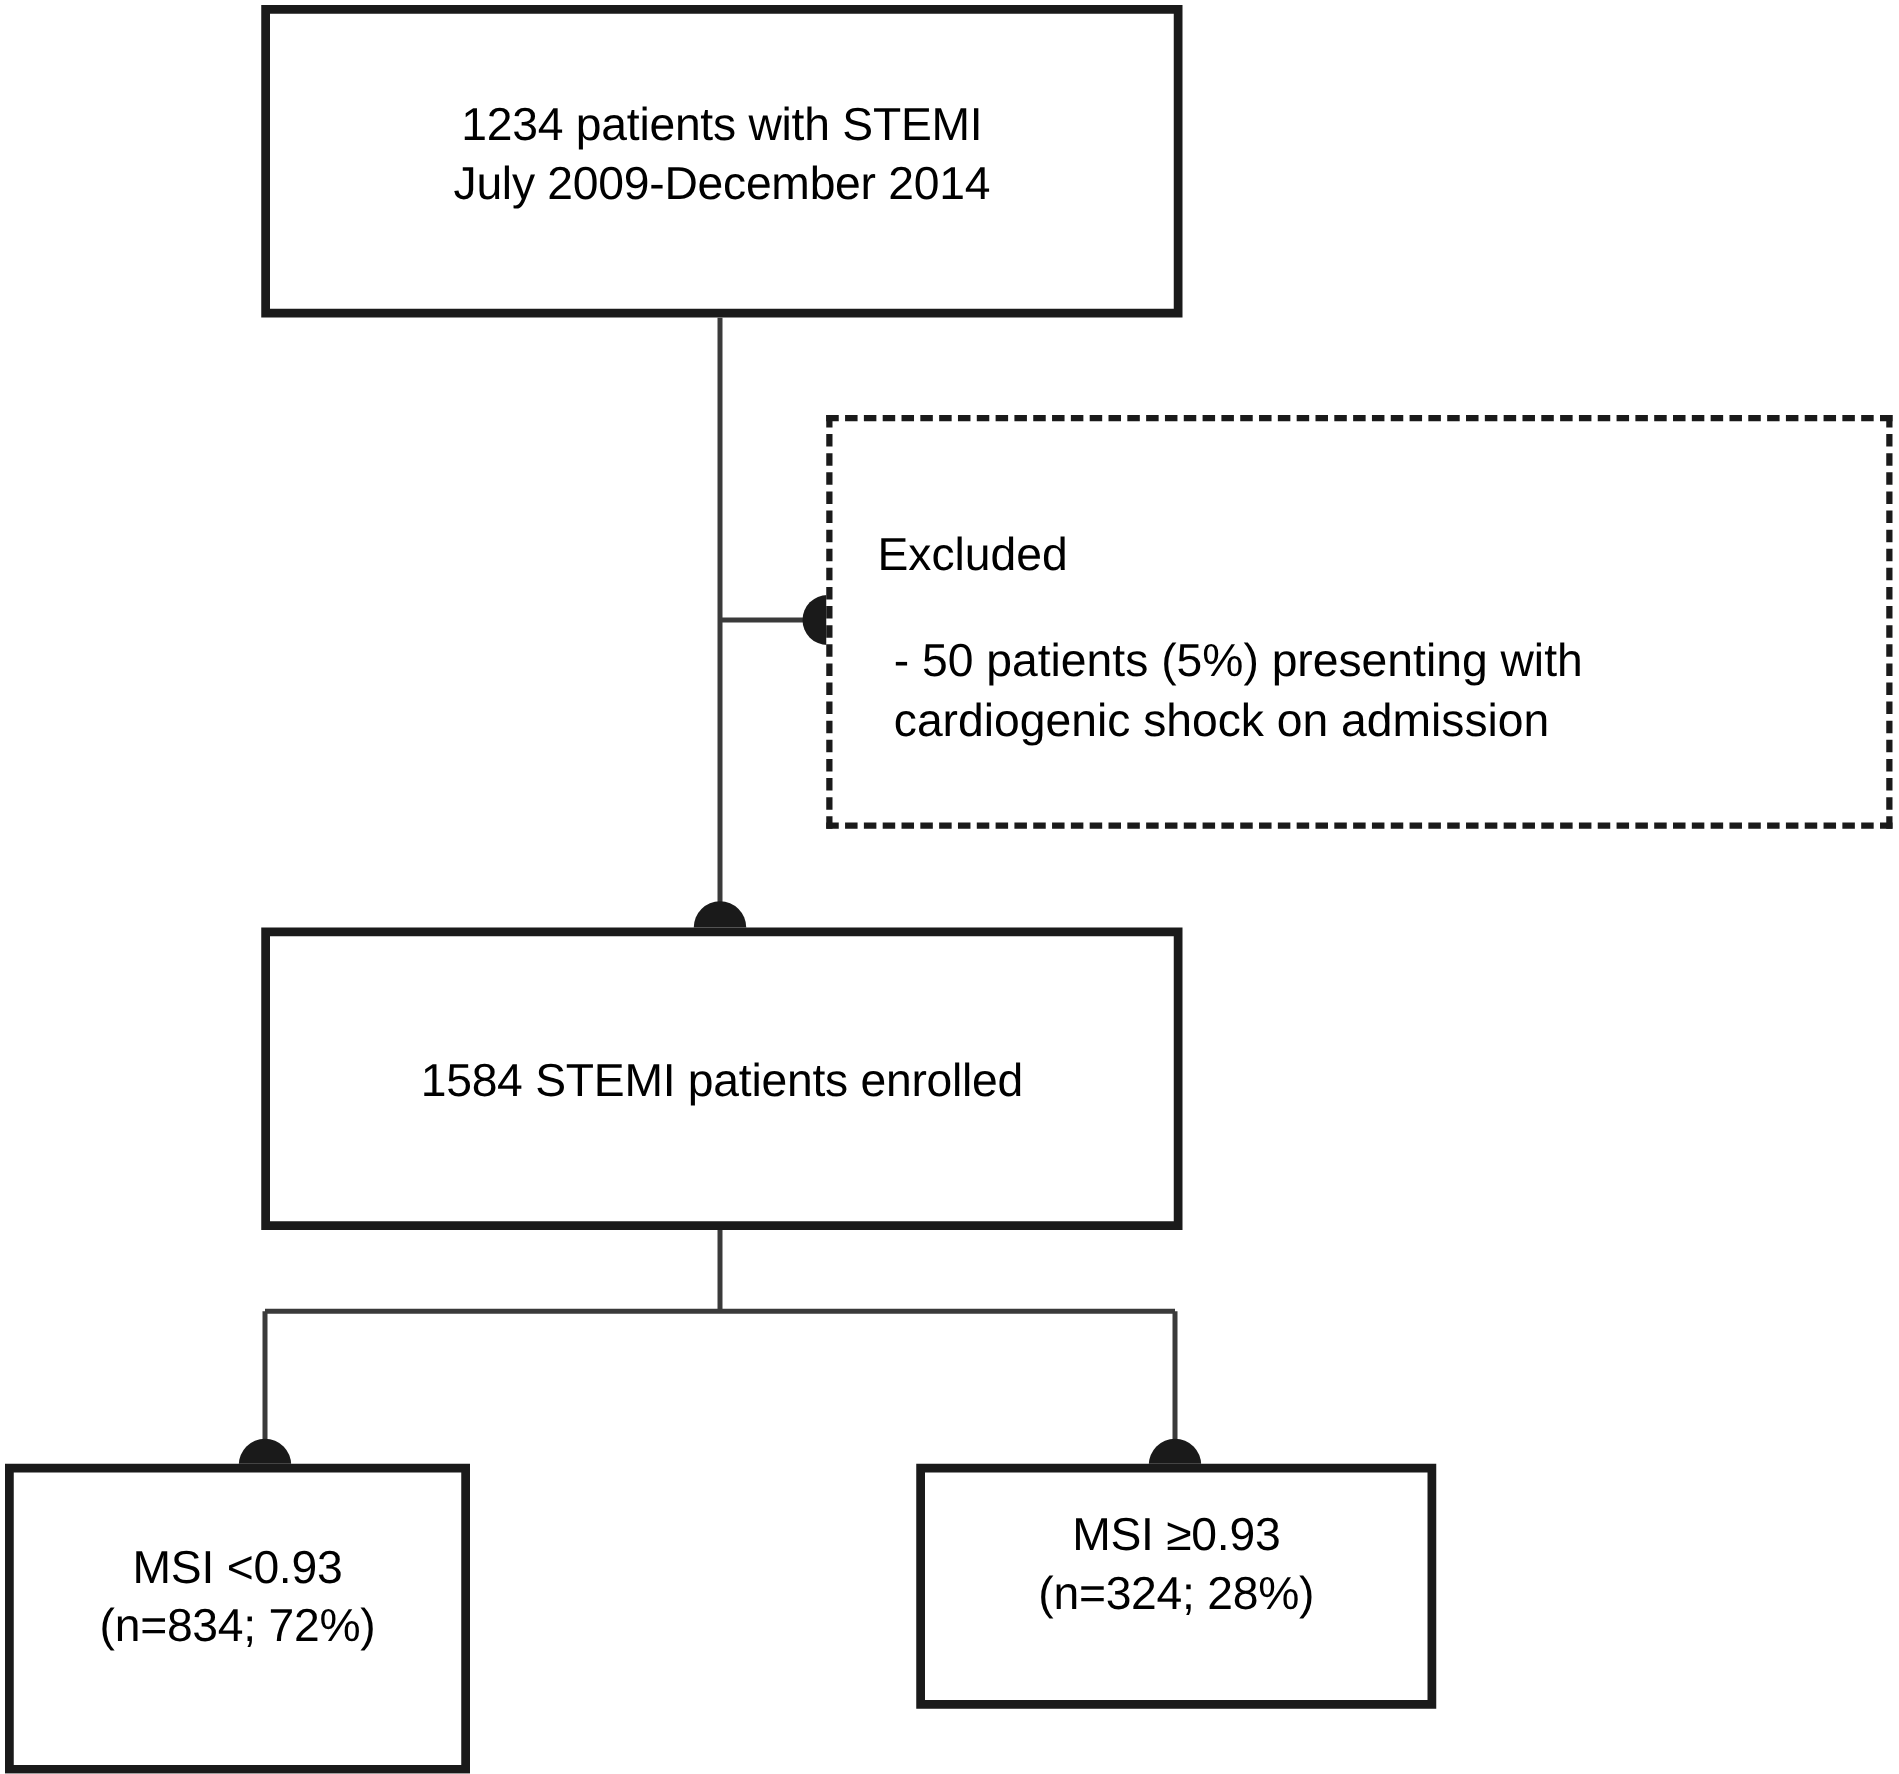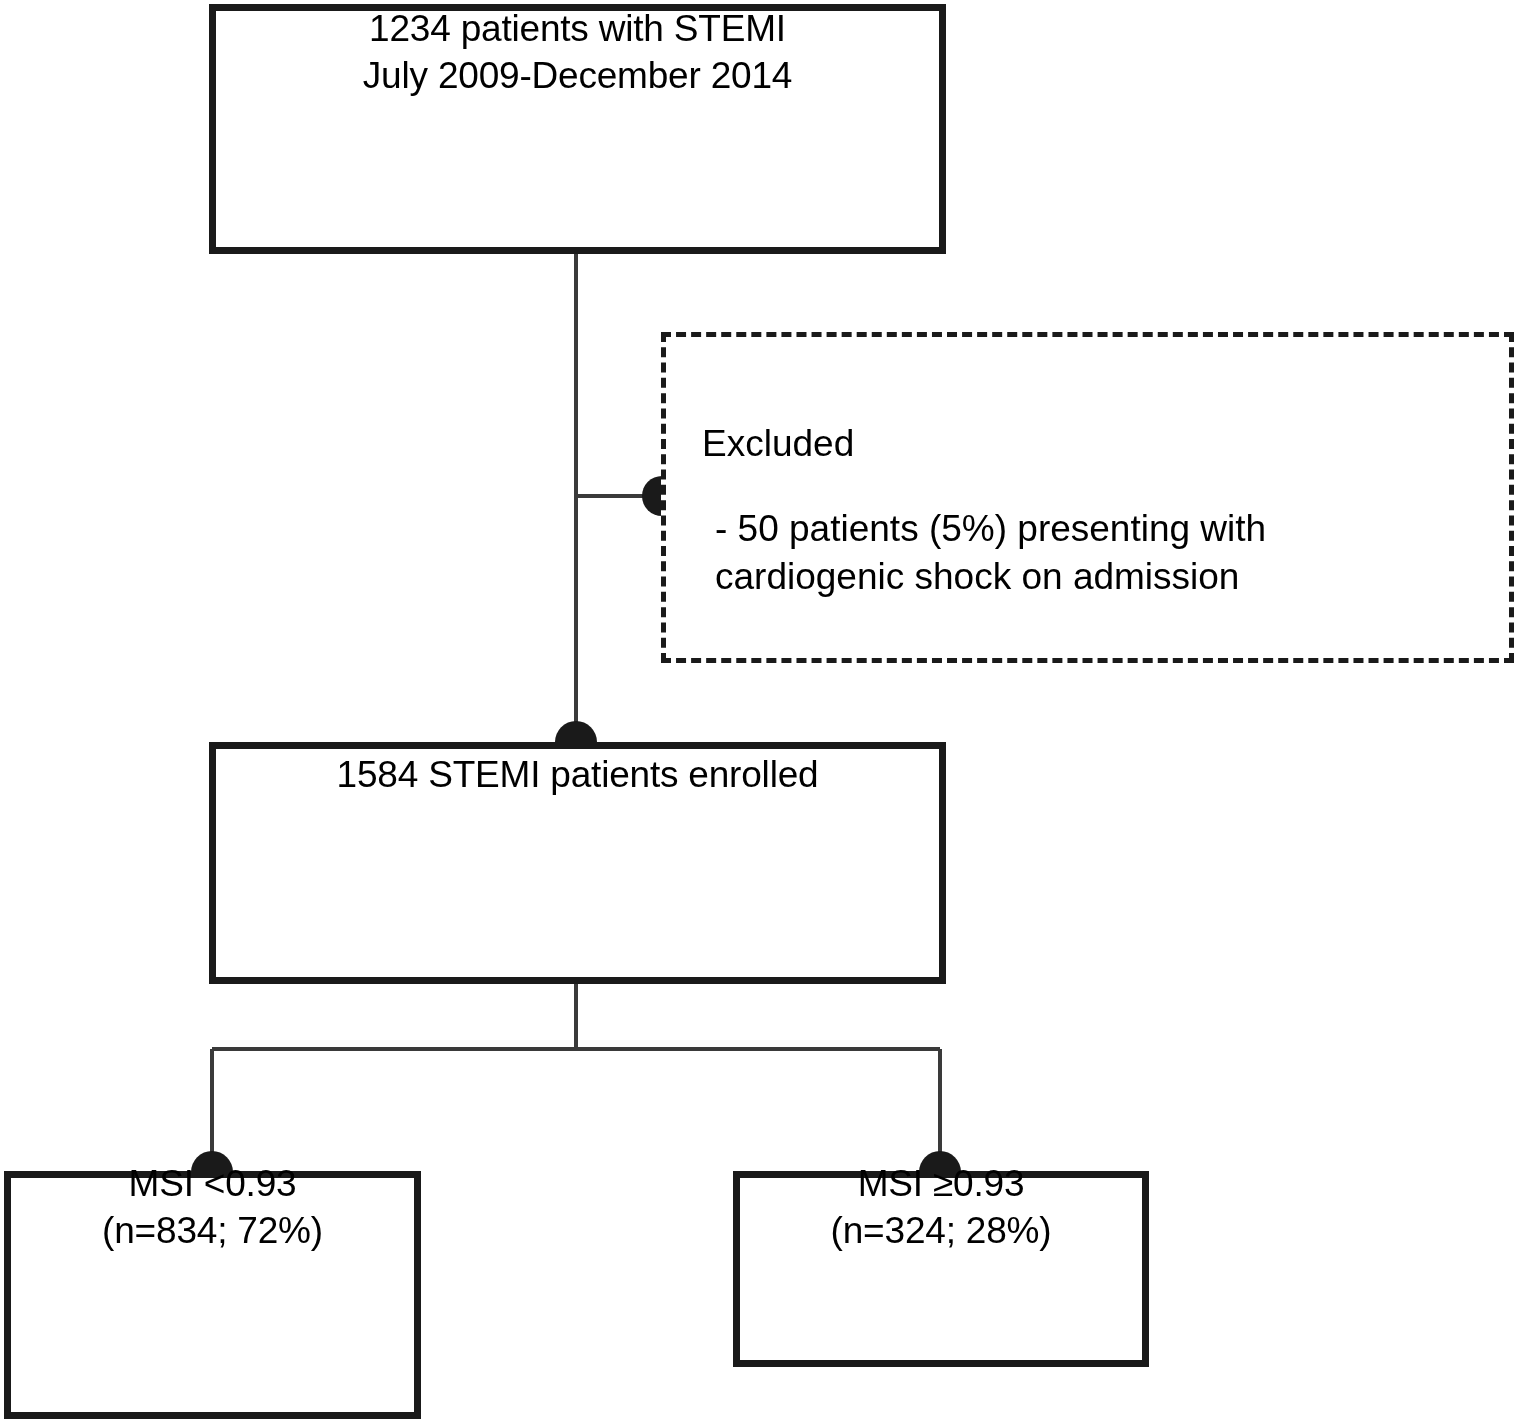--- a/index.html
+++ b/index.html
@@ -23,21 +23,21 @@
     top: 0;
     width: 1519px;
     height: 1419px;
     pointer-events: none;
   }
   .node {
     position: absolute;
     box-sizing: border-box;
     background: #ffffff;
     display: flex;
-    align-items: flex-start;
+    align-items: center;
     justify-content: center;
     text-align: center;
     color: #000000;
   }
   .node.solid {
     border: 7px solid #1a1a1a;
   }
   .node.dashed {
     border: 5px dashed #1a1a1a;
     align-items: center;
@@ -94,21 +94,21 @@
     width: 737px;
     height: 242px;
   }
   #node-enrolled .node-text {
     transform: translateY(2px);
   }
 
   #node-msi-low {
     left: 4px;
     top: 1171px;
-    width: 417px;
+    width: 372px;
     height: 248px;
   }
   #node-msi-high {
     left: 733px;
     top: 1171px;
     width: 416px;
     height: 196px;
   }
   #node-msi-low .node-text,
   #node-msi-high .node-text {

